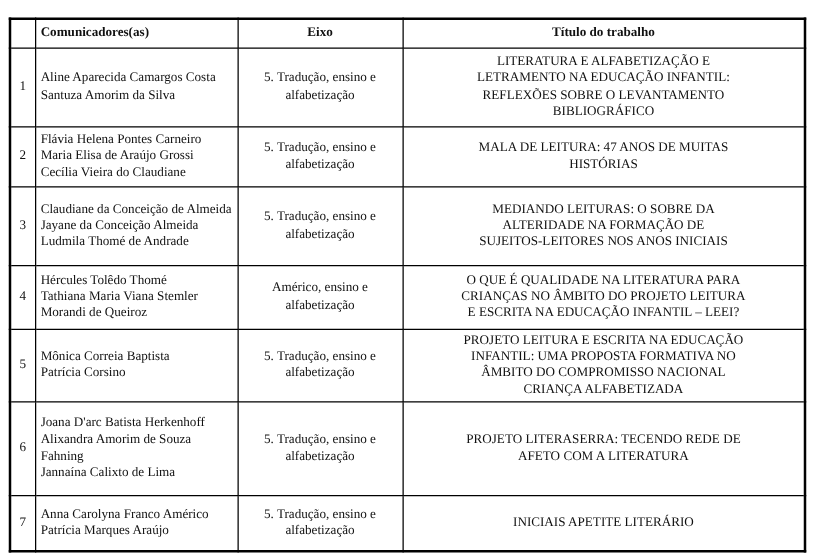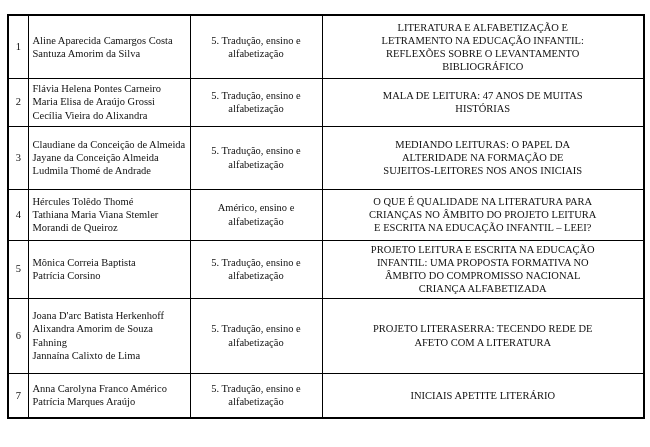--- a/index.html
+++ b/index.html
@@ -38,46 +38,52 @@
 <body>
 
 <table class="doc-table">
   <colgroup>
     <col style="width:20px">
     <col style="width:162px">
     <col style="width:132px">
     <col style="width:322px">
   </colgroup>
   <tbody>
+      <tr style="height:23px">
+    <th></th>
+    <th class="h-communicators">Comunicadores(as)</th>
+    <th>Eixo</th>
+    <th>Título do trabalho</th>
+  </tr>
   <tr style="height:63px">
     <td class="num">1</td>
     <td class="names">Aline Aparecida Camargos Costa
 Santuza Amorim da Silva</td>
     <td class="axis">5. Tradução, ensino e alfabetização</td>
     <td class="title">LITERATURA E ALFABETIZAÇÃO E
 LETRAMENTO NA EDUCAÇÃO INFANTIL:
 REFLEXÕES SOBRE O LEVANTAMENTO
 BIBLIOGRÁFICO</td>
   </tr>
   <tr style="height:48px">
     <td class="num">2</td>
     <td class="names">Flávia Helena Pontes Carneiro
 Maria Elisa de Araújo Grossi
-Cecília Vieira do Alixandra</td>
+Cecília Vieira do Claudiane</td>
     <td class="axis">5. Tradução, ensino e alfabetização</td>
     <td class="title">MALA DE LEITURA: 47 ANOS DE MUITAS
 HISTÓRIAS</td>
   </tr>
   <tr style="height:63px">
     <td class="num">3</td>
     <td class="names">Claudiane da Conceição de Almeida
 Jayane da Conceição Almeida
 Ludmila Thomé de Andrade</td>
     <td class="axis">5. Tradução, ensino e alfabetização</td>
-    <td class="title">MEDIANDO LEITURAS: O PAPEL DA
+    <td class="title">MEDIANDO LEITURAS: O SOBRE DA
 ALTERIDADE NA FORMAÇÃO DE
 SUJEITOS-LEITORES NOS ANOS INICIAIS</td>
   </tr>
   <tr style="height:51px">
     <td class="num">4</td>
     <td class="names">Hércules Tolêdo Thomé
 Tathiana Maria Viana Stemler Morandi de Queiroz</td>
     <td class="axis">Américo, ensino e alfabetização</td>
     <td class="title">O QUE É QUALIDADE NA LITERATURA PARA
 CRIANÇAS NO ÂMBITO DO PROJETO LEITURA

